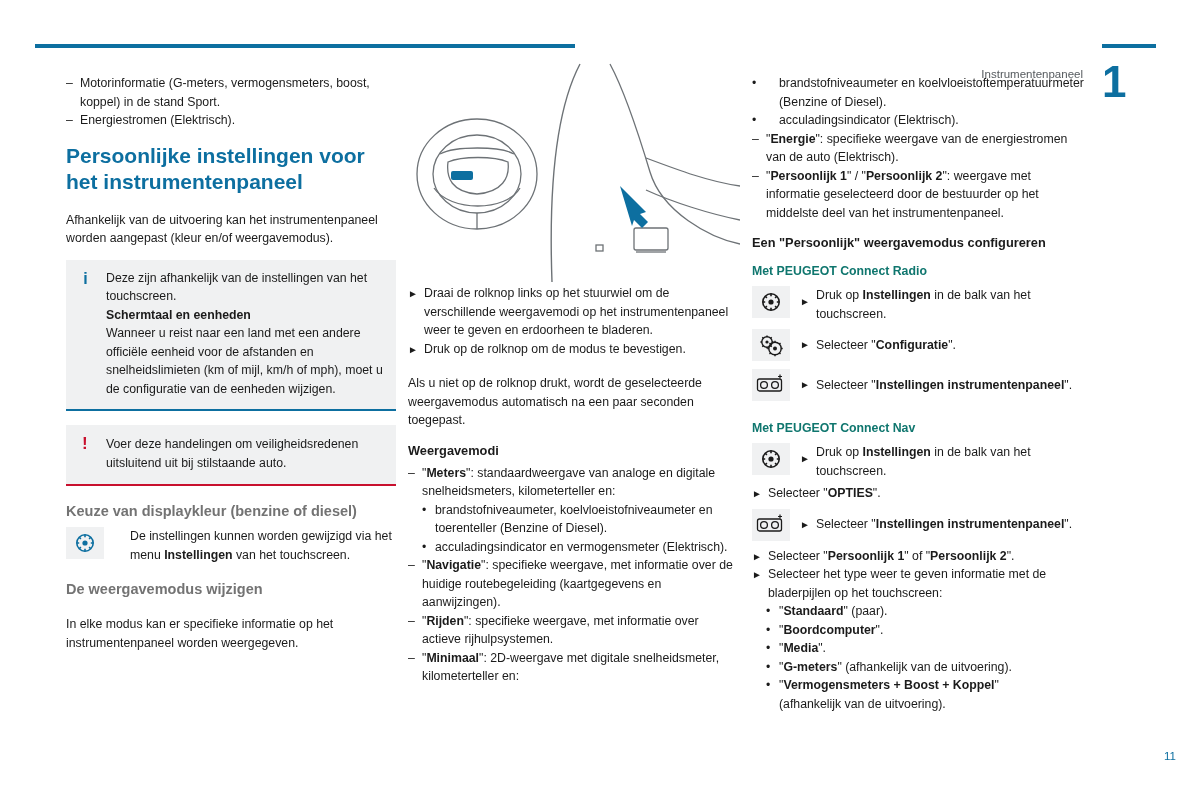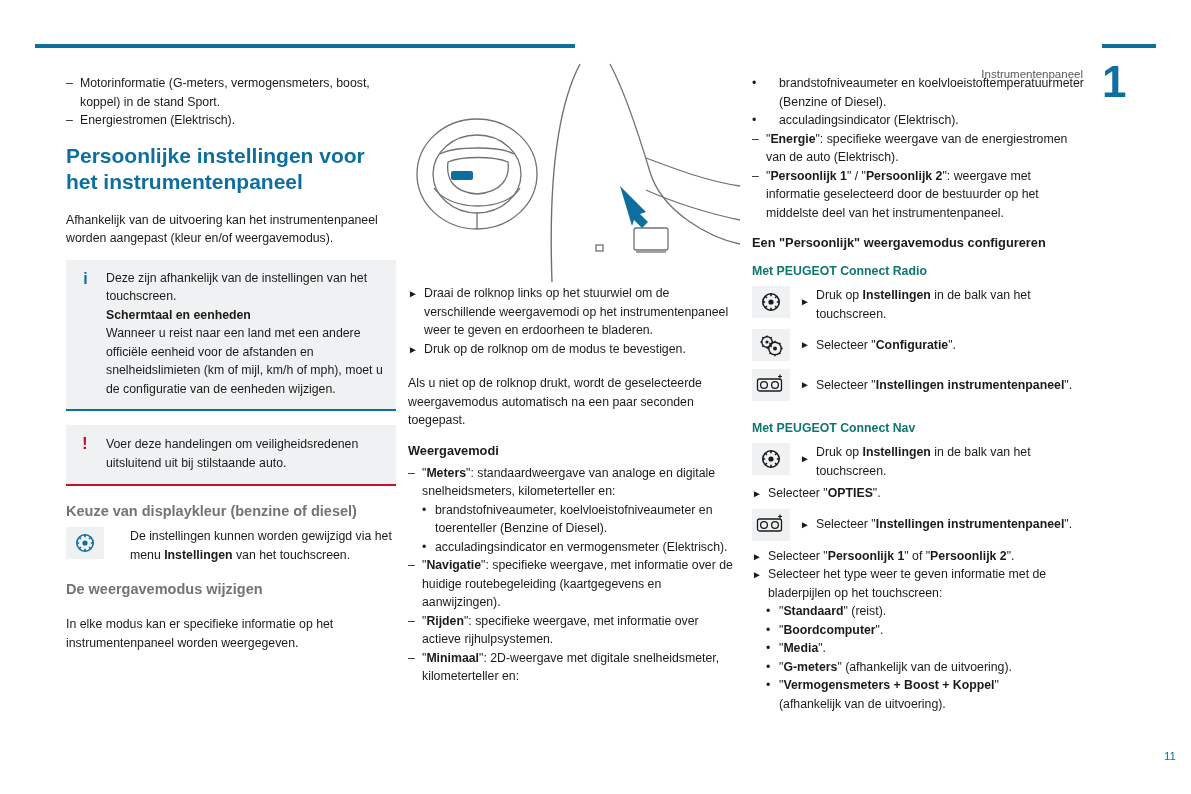--- a/index.html
+++ b/index.html
@@ -476,21 +476,21 @@
       <span><span>Selecteer "</span><b>Persoonlijk 1</b><span>" of "</span><b>Persoonlijk 2</b><span>".</span></span>
     </div>
 
     <div class="arrow-item">
       <span class="arrow">►</span>
       <span>Selecteer het type weer te geven informatie met de bladerpijlen op het touchscreen:</span>
     </div>
 
     <div class="li2">
       <span class="bullet">•</span>
-      <span>"<b>Standaard</b>"<span> (reist).</span></span>
+      <span>"<b>Standaard</b>"<span> (paar).</span></span>
     </div>
     <div class="li2">
       <span class="bullet">•</span>
       <span>"<b>Boordcomputer</b>"<span>.</span></span>
     </div>
     <div class="li2">
       <span class="bullet">•</span>
       <span>"<b>Media</b>"<span>.</span></span>
     </div>
     <div class="li2">

